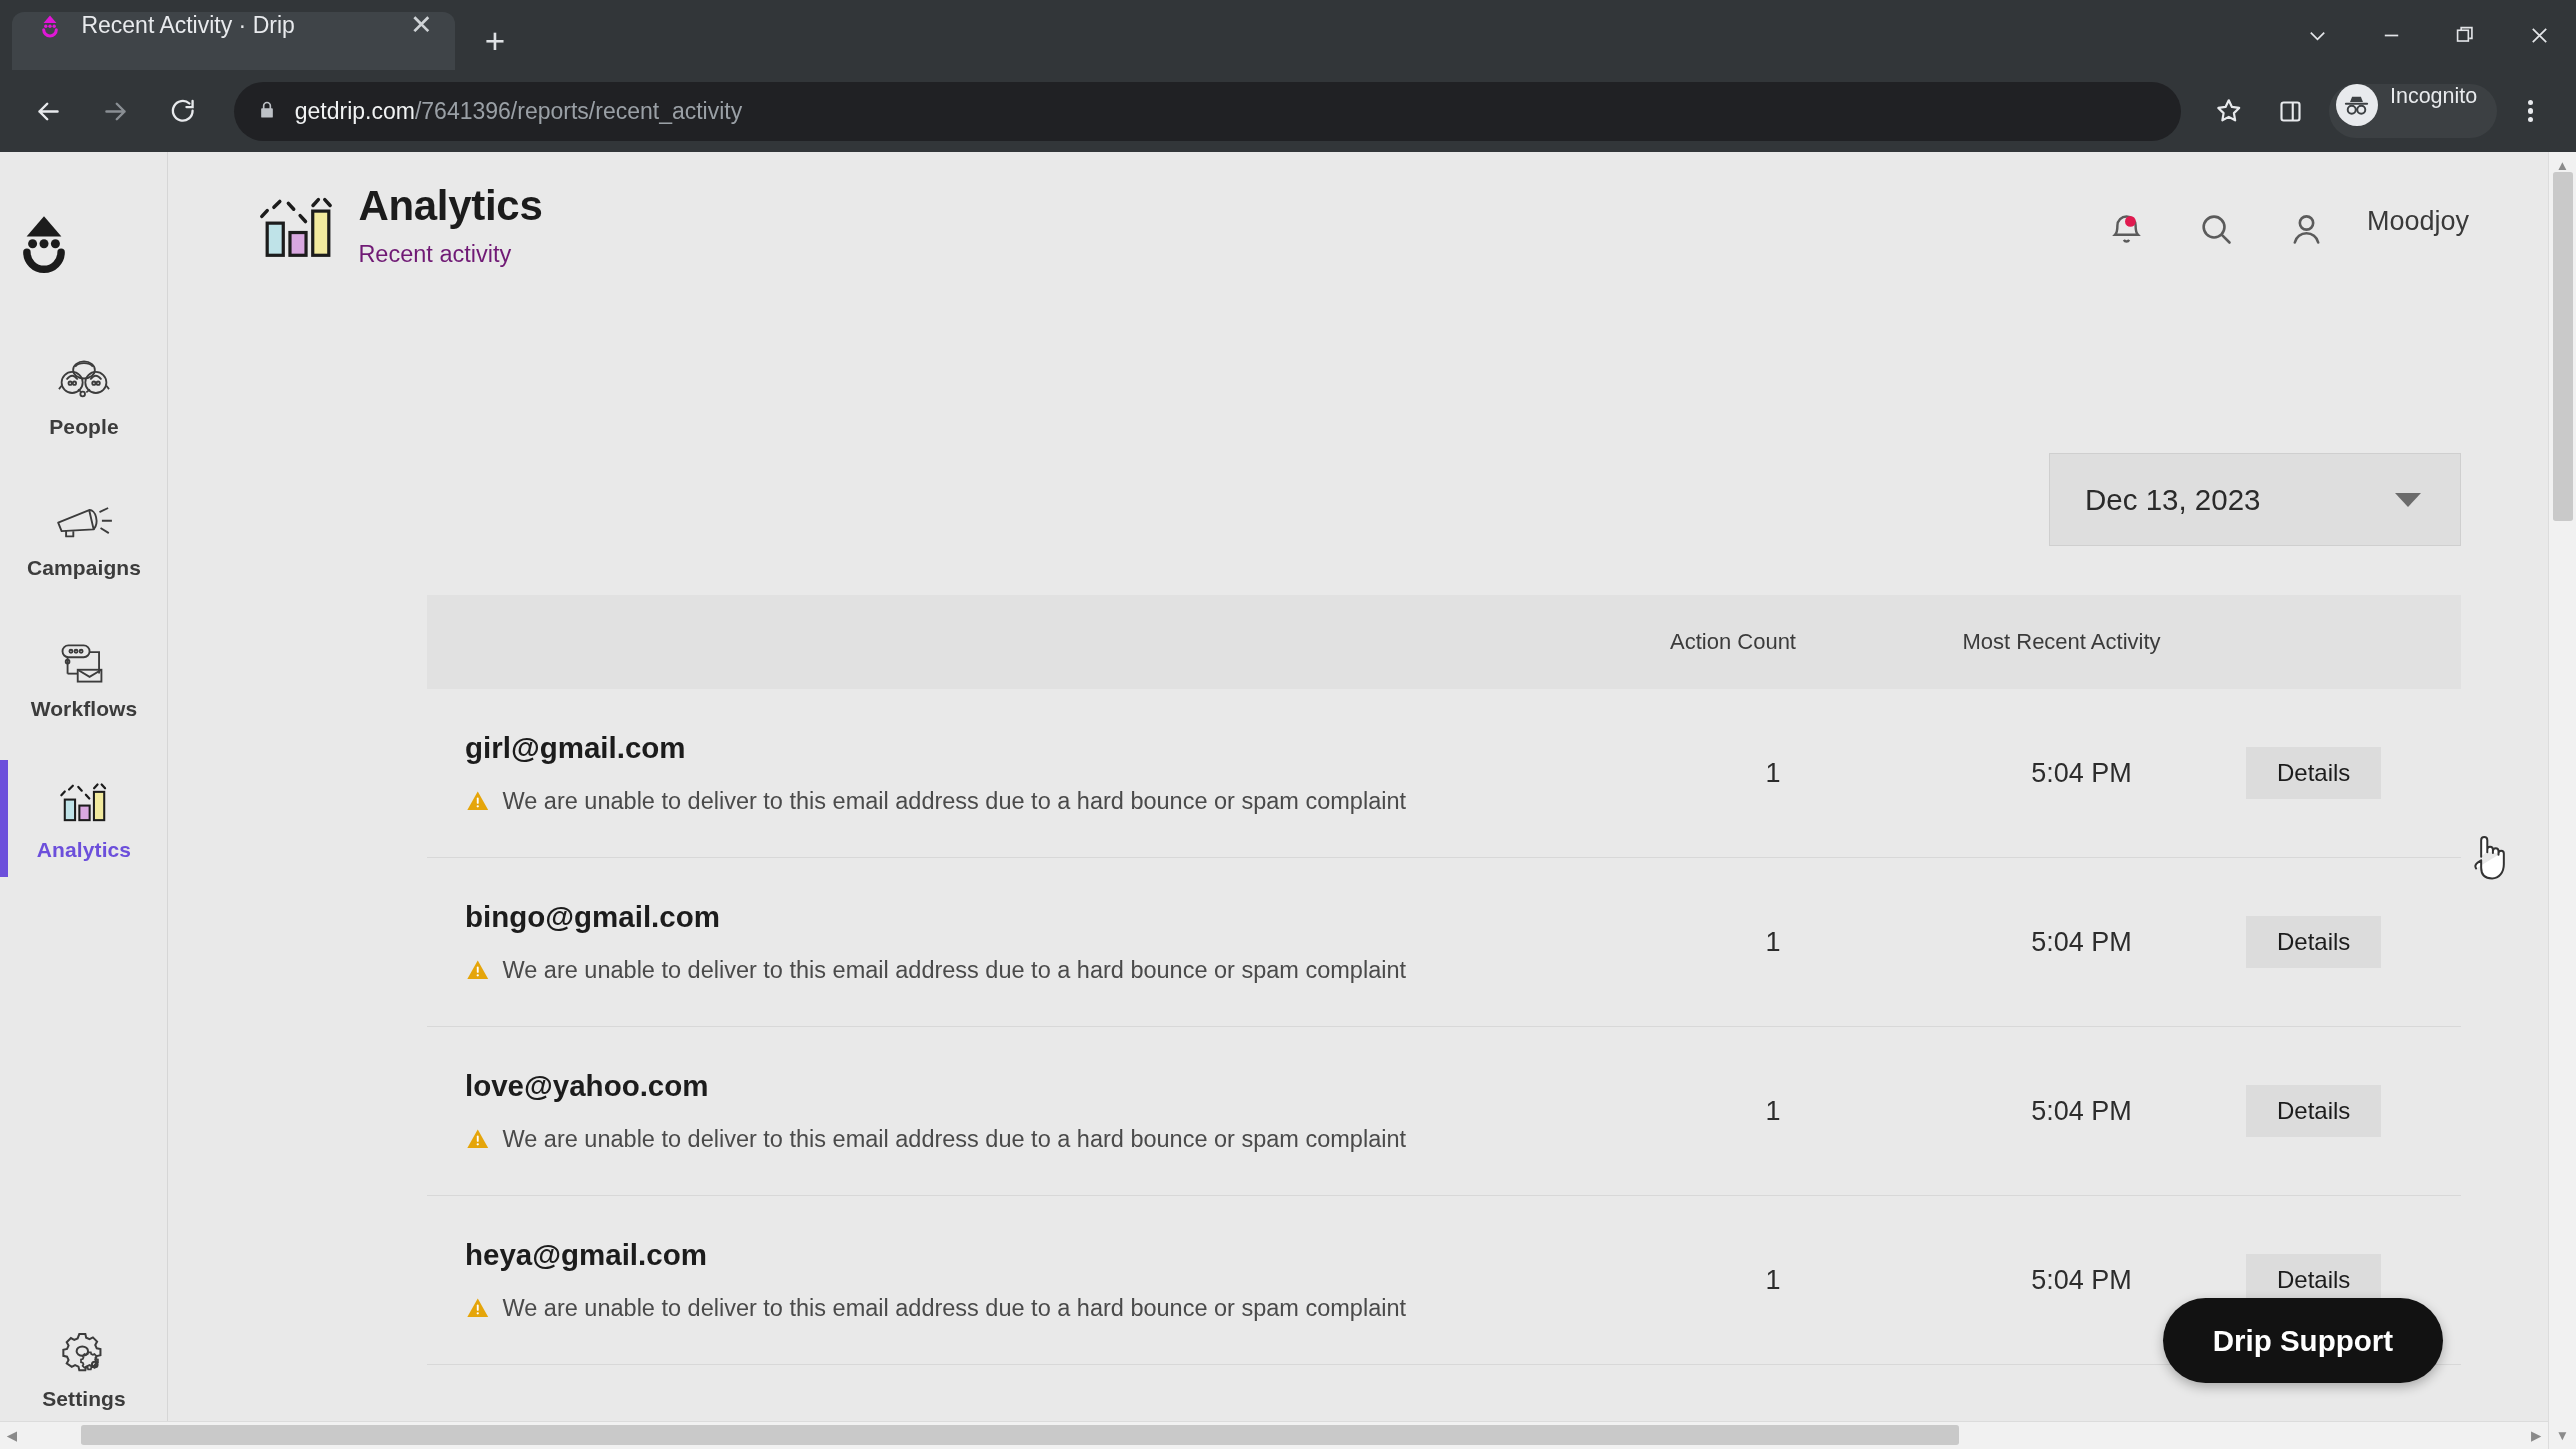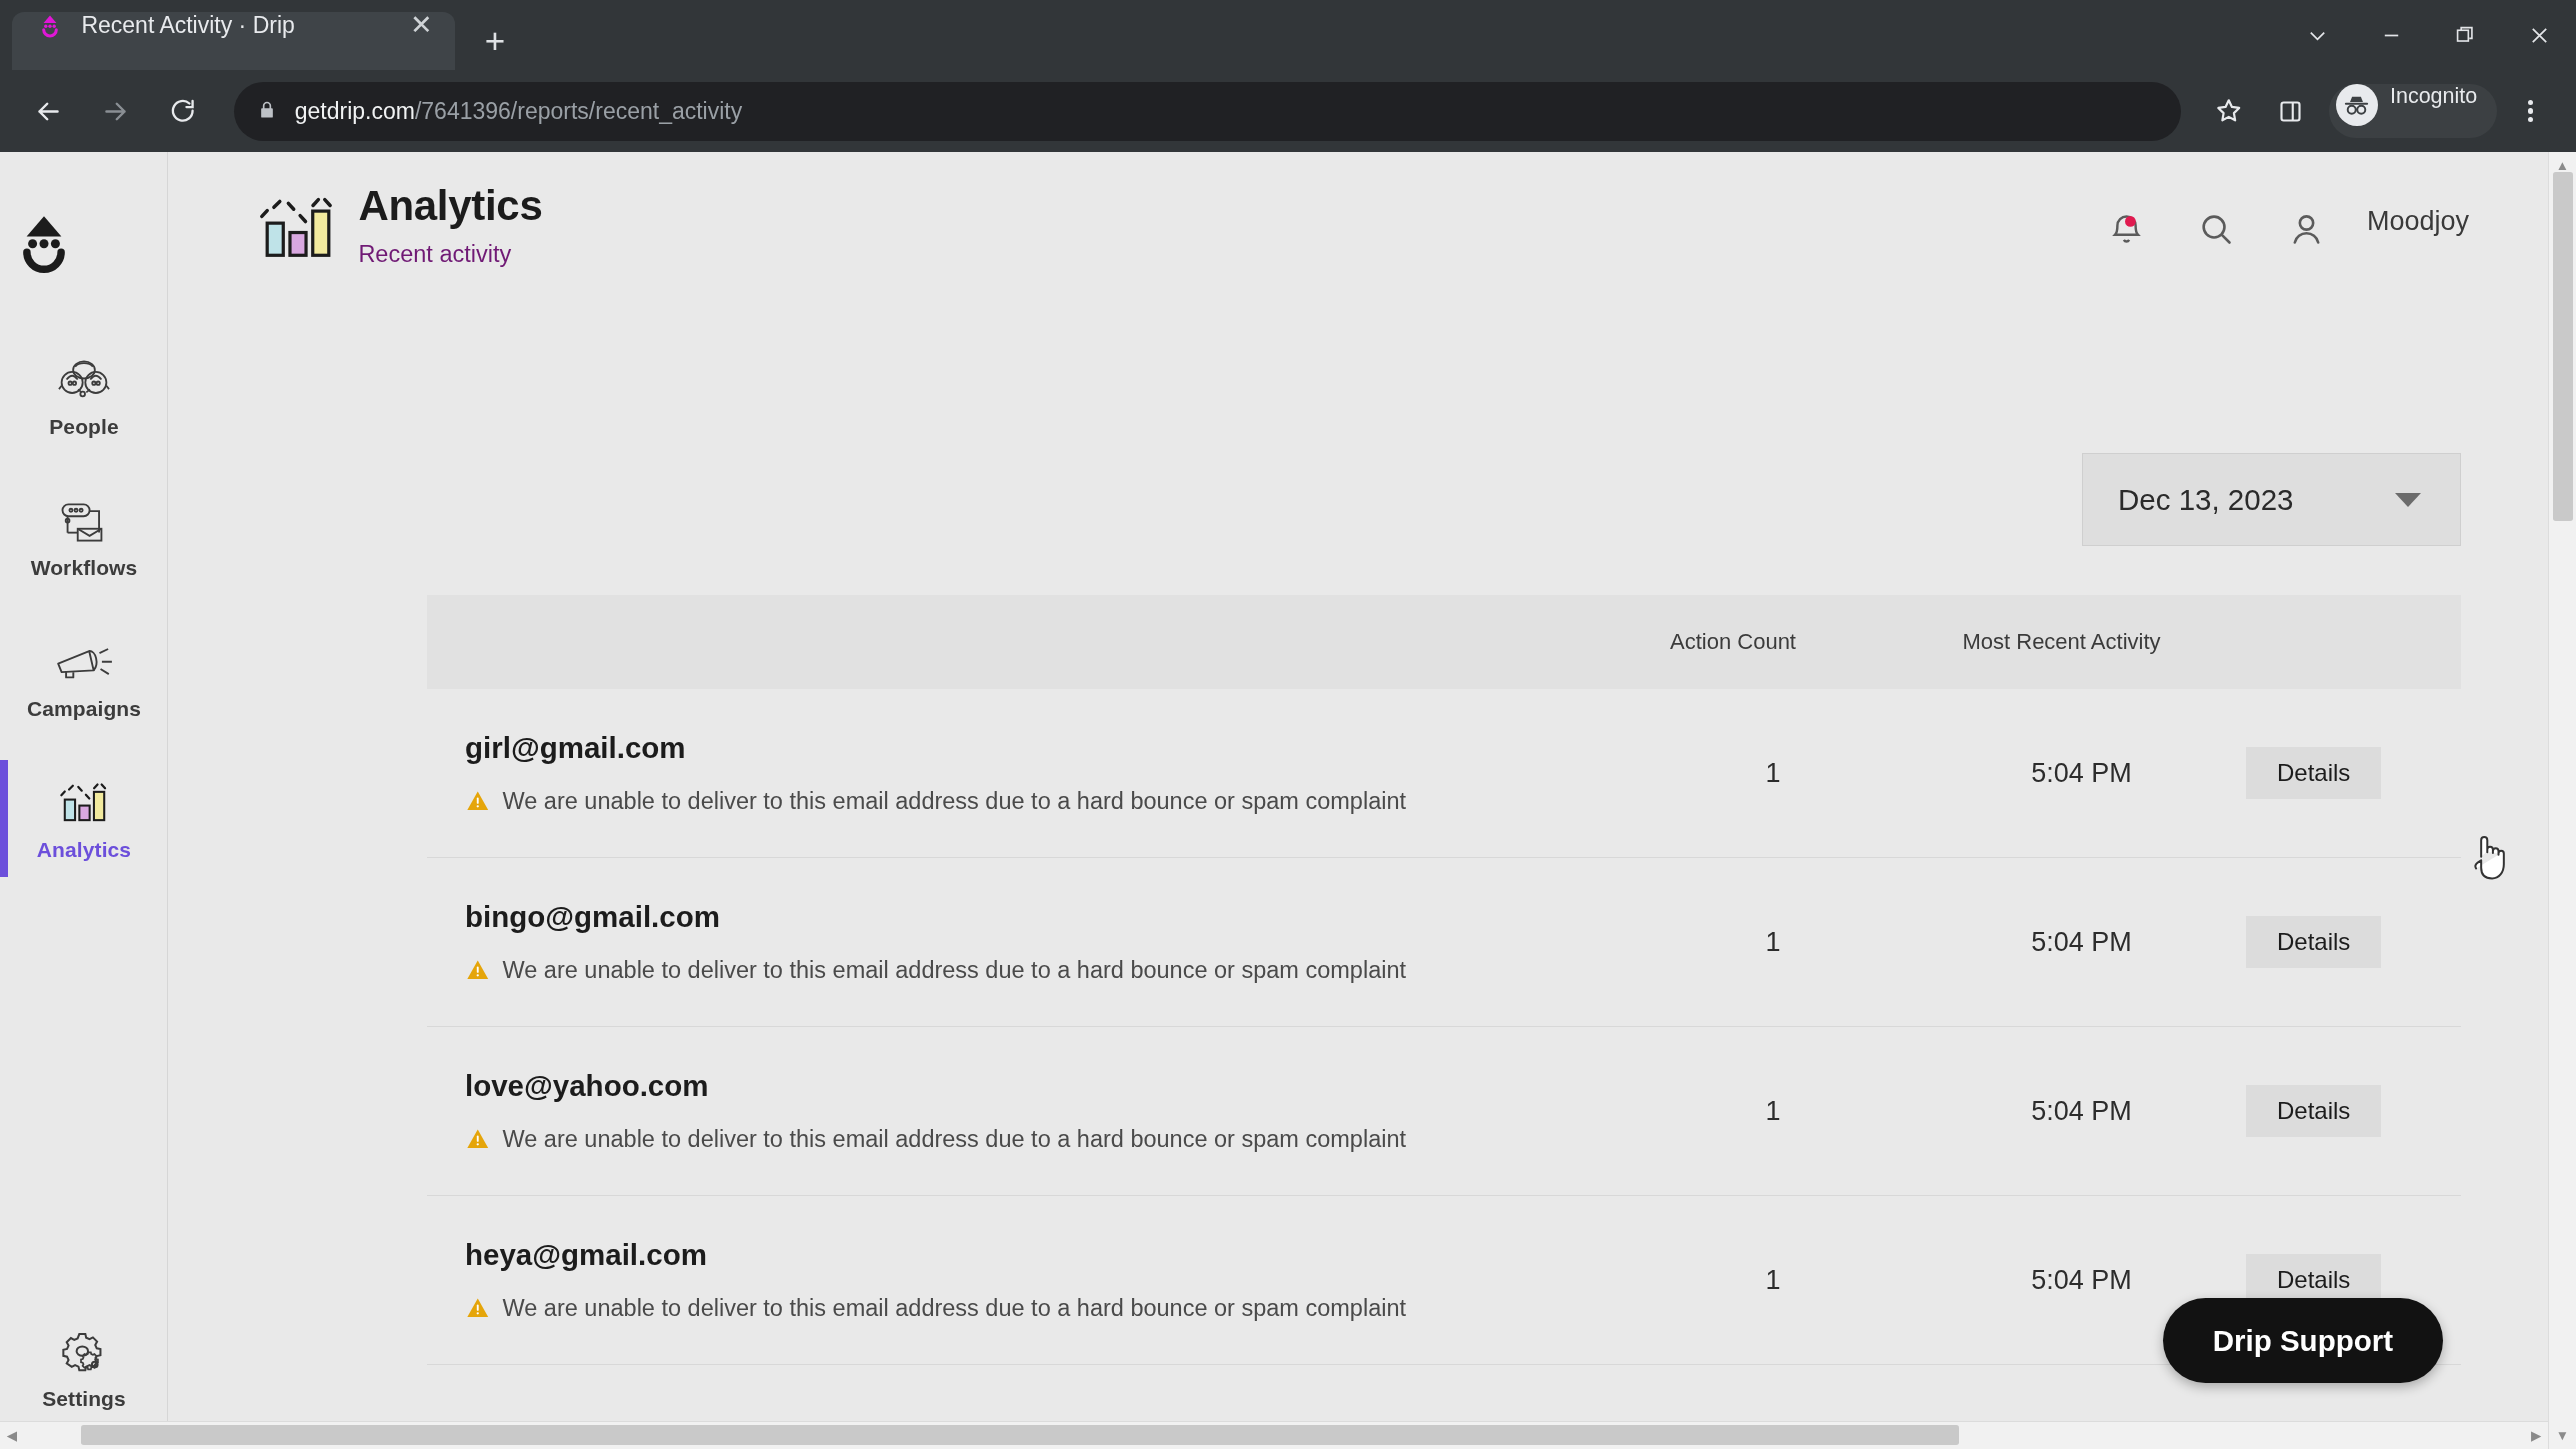--- a/index.html
+++ b/index.html
@@ -110,21 +110,21 @@
 
   .topright {
     position:absolute; right: 107px; top: 54px;
     display:flex; align-items:flex-start; gap: 44px;
   }
   .tr-ico { width: 46px; height: 46px; display:flex; align-items:center; justify-content:center; cursor:pointer; position:relative;}
   .username { font-size: 27px; color:#3a3a3a; cursor:pointer; margin-left: -6.7px;}
 
   .datepicker {
     position:absolute; right: 115px; top: 301px;
-    width: 379px; height: 93px; background:#dedede; border:0.7px solid #cfcfcf;
+    width: 412px; height: 93px; background:#dedede; border:0.7px solid #cfcfcf;
     display:flex; align-items:center; justify-content:space-between;
     padding: 0 39px 0 35px; cursor:pointer;
   }
   .datepicker .dval { font-size: 29.5px; color:#2a2a2a; }
   .caret-dn { width:0;height:0;border-left:13.4px solid transparent;border-right:13.4px solid transparent;border-top:14.8px solid #6b6b6b; }
 
   .table { position:absolute; left: 259px; right: 115px; top: 443px; }
   .thead {
     background:#e1e1e1; height: 94px; display:flex; align-items:center;gap:20px;
   }
@@ -315,45 +315,45 @@
             <path d="M13.4 19.4l2.2 1.8M20.6 19.4l-2.2 1.8"></path>
             <circle cx="16.2" cy="22.2" r="1.4"></circle>
             <path d="M3.4 17.2l-1.6 2M30.6 17.2l1.6 2"></path>
           </svg>
         </span>
         <span class="lbl">People</span>
       </div>
 
       <div class="navitem">
         <span class="ico">
+          <svg width="62" height="43" viewBox="0 0 36 24" fill="none" stroke="#3c3c3c" stroke-width="1.1" stroke-linejoin="round">
+            <path d="M3 11.5 L21 4.2 L23.6 15.4 L5 16.4 Z"></path>
+            <path d="M21 4.2 a4 6.2 0 0 1 2.6 11.2"></path>
+            <path d="M7.6 16.3 v3.2 h4.2 v-3"></path>
+            <path d="M27 5.4l5-2.4M28.4 10.4h5.8M27.6 14.6l4.8 3"></path>
+          </svg>
+        </span>
+        <span class="lbl">Campaigns</span>
+      </div>
+
+      <div class="navitem">
+        <span class="ico">
           <svg width="59" height="44" viewBox="0 0 34 26" fill="none" stroke="#3c3c3c" stroke-width="1.1">
             <rect x="4" y="2" width="16" height="7" rx="3.5"></rect>
             <circle cx="9" cy="5.5" r=".9"></circle>
               <circle cx="12" cy="5.5" r=".9"></circle>
               <circle cx="15" cy="5.5" r=".9"></circle>
             <path d="M7 9.2v9.5M20 6h5.6v12.6"></path>
             <rect x="13" y="16.4" width="14" height="7"></rect>
             <path d="M13 16.4l7 4.2 7-4.2"></path>
             <path d="M7 18.7h6"></path>
             <circle cx="7" cy="11.6" r="1.1"></circle>
           </svg>
         </span>
         <span class="lbl">Workflows</span>
-      </div>
-
-      <div class="navitem">
-        <span class="ico">
-          <svg width="62" height="43" viewBox="0 0 36 24" fill="none" stroke="#3c3c3c" stroke-width="1.1" stroke-linejoin="round">
-            <path d="M3 11.5 L21 4.2 L23.6 15.4 L5 16.4 Z"></path>
-            <path d="M21 4.2 a4 6.2 0 0 1 2.6 11.2"></path>
-            <path d="M7.6 16.3 v3.2 h4.2 v-3"></path>
-            <path d="M27 5.4l5-2.4M28.4 10.4h5.8M27.6 14.6l4.8 3"></path>
-          </svg>
-        </span>
-        <span class="lbl">Campaigns</span>
       </div>
 
       <div class="navitem active">
         <span class="ico">
           <svg width="55" height="48" viewBox="0 0 32 28" fill="none">
             <rect x="4.5" y="12" width="6" height="12" fill="#bfe3e8" stroke="#1c1c1c" stroke-width="1.2"></rect>
             <rect x="13" y="15.5" width="6" height="8.5" fill="#d9a8e0" stroke="#1c1c1c" stroke-width="1.2"></rect>
             <rect x="21.5" y="7.5" width="6" height="16.5" fill="#f2ea9e" stroke="#1c1c1c" stroke-width="1.2"></rect>
             <path d="M2.5 9.5l2-2.2M7 6.1l2.2-2.2M12.4 4.6l2 2.2M16.8 9.2l2 2.2M21.6 5.4l2-2.2M26 3.2l2 2.2" stroke="#1c1c1c" stroke-width="1.3" stroke-linecap="round"></path>
           </svg>

